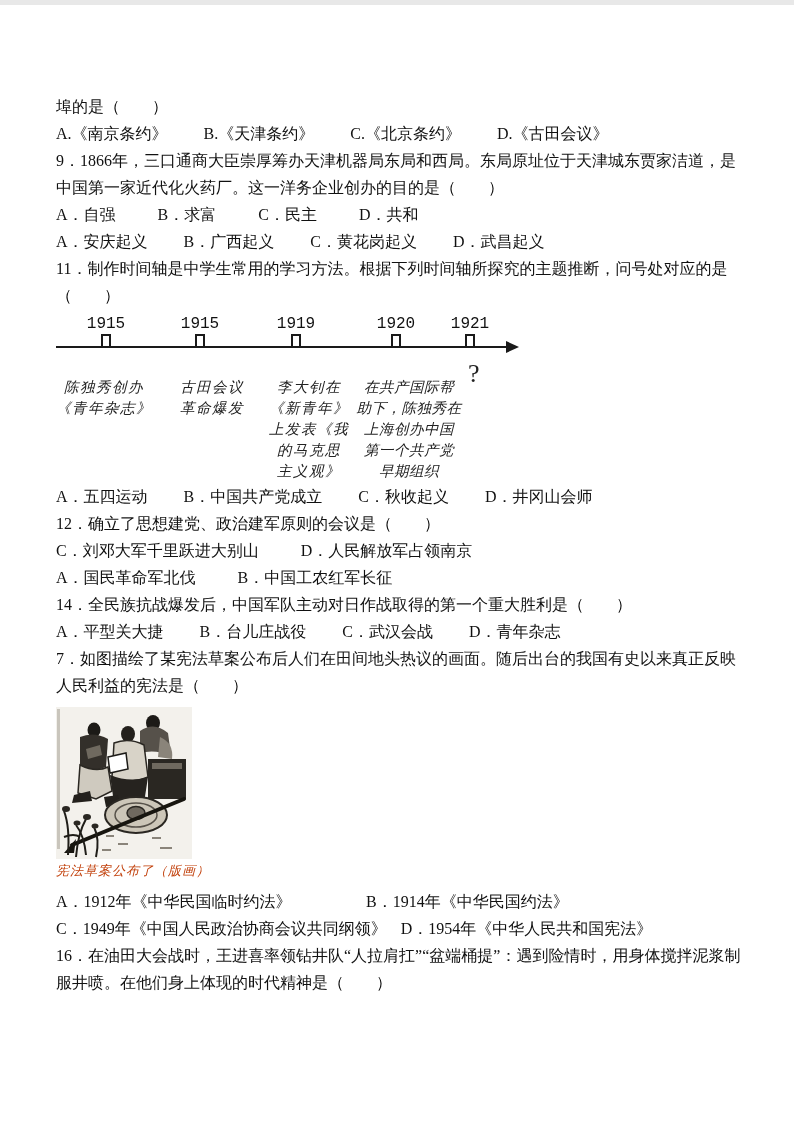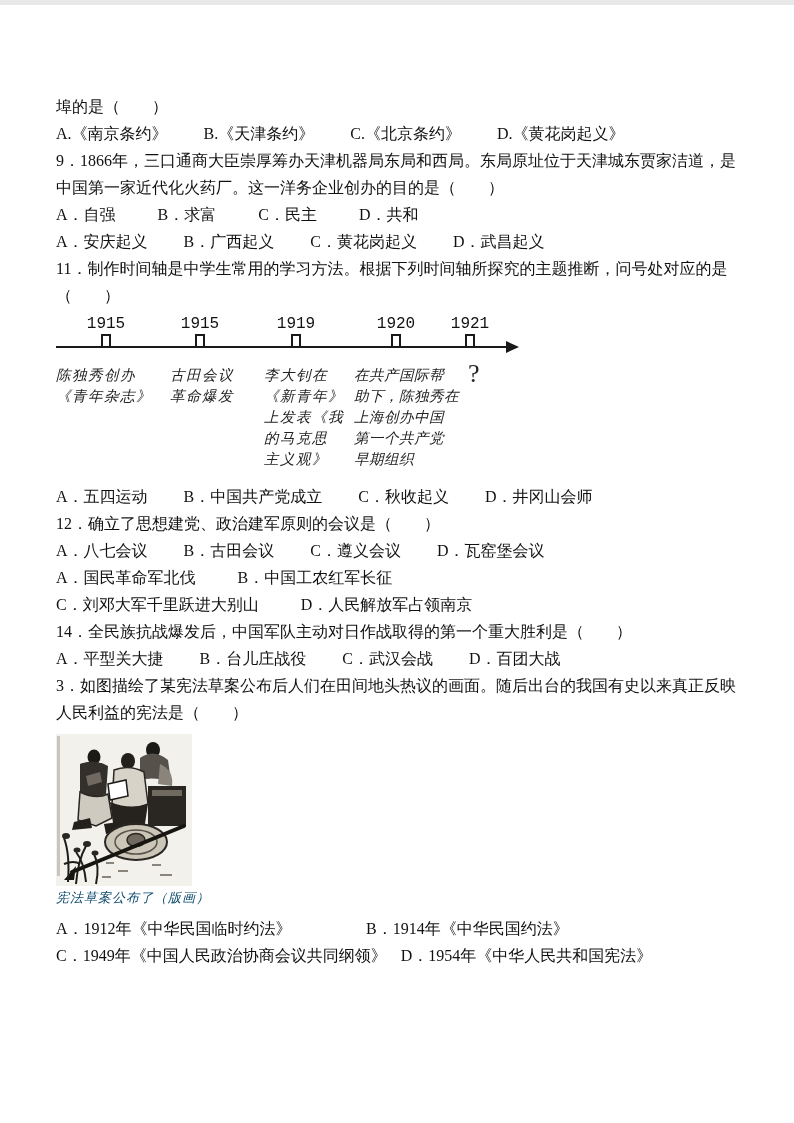--- a/index.html
+++ b/index.html
@@ -47,54 +47,55 @@
     background:#1a1a1a;
   }
   .tl-arrow {
     position:absolute; top:26px; left:450px;
     width:0; height:0;
     border-left:13px solid #1a1a1a;
     border-top:6px solid transparent;
     border-bottom:6px solid transparent;
   }
   .tl-event {
-    position:absolute; top:50px;
+    position:absolute; top:62px;
     font-family:"Liberation Serif","DejaVu Serif",serif;
     font-style:italic;
     font-size:14.5px; line-height:21px;
     letter-spacing:1.5px;
     white-space:pre-line;
     color:#222;
+    text-align:center;
   }
   .tl-qmark {
     position:absolute; top:44px; left:412px;
     font-size:26px; line-height:30px;
     font-style:normal; letter-spacing:0;
     color:#222;
   }
   
   .art-block { margin:8px 0 8px 0; width:140px; }
   .art-frame { width:136px; height:152px; display:block; }
   .art-caption {
     display:block;
     margin-top:3px;
     font-size:13px; line-height:18px;
     letter-spacing:1px;
     font-style:italic;
-    color:#0c4a6e;
+    color:#c2410c;
     white-space:nowrap;
   }
 </style>
 </head>
 <body>
 
 <div class="page">
 
   <p class="line">埠的是（　　）</p>
-  <p class="line opts"><span>A.《南京条约》</span><span>B.《天津条约》</span><span>C.《北京条约》</span><span>D.《黄花岗起义》</span></p>
+  <p class="line opts"><span>A.《南京条约》</span><span>B.《天津条约》</span><span>C.《北京条约》</span><span>D.《古田会议》</span></p>
 
   <p class="line">9．1866年，三口通商大臣崇厚筹办天津机器局东局和西局。东局原址位于天津城东贾家洁道，是中国第一家近代化火药厂。这一洋务企业创办的目的是（　　）</p>
   <p class="line opts wide"><span>A．自强</span><span>B．求富</span><span>C．民主</span><span>D．共和</span></p>
 
   <p class="line opts"><span>A．安庆起义</span><span>B．广西起义</span><span>C．黄花岗起义</span><span>D．武昌起义</span></p>
 
   <p class="line">11．制作时间轴是中学生常用的学习方法。根据下列时间轴所探究的主题推断，问号处对应的是（　　）</p>
 
   <div class="tl-figure">
     <span class="tl-year" style="left:50px">1915</span>
@@ -125,29 +126,28 @@
 《新青年》
 上发表《我
 的马克思
 主义观》</div>
     <div class="tl-qmark">?</div>
   </div>
 
   <p class="line opts"><span>A．五四运动</span><span>B．中国共产党成立</span><span>C．秋收起义</span><span>D．井冈山会师</span></p>
 
   <p class="line">12．确立了思想建党、政治建军原则的会议是（　　）</p>
-  <p class="line opts"><span>A．八七会议</span><span>B．古田会议</span><span>C．遵义会议</span><span>D．瓦窑堡会议</span></p>
-
+
+  <p class="line opts wide"><span>C．刘邓大军千里跃进大别山</span><span>D．人民解放军占领南京</span></p>
   <p class="line opts wide"><span>A．国民革命军北伐</span><span>B．中国工农红军长征</span></p>
-  <p class="line opts wide"><span>C．刘邓大军千里跃进大别山</span><span>D．人民解放军占领南京</span></p>
 
   <p class="line">14．全民族抗战爆发后，中国军队主动对日作战取得的第一个重大胜利是（　　）</p>
-  <p class="line opts"><span>A．平型关大捷</span><span>B．台儿庄战役</span><span>C．武汉会战</span><span>D．百团大战</span></p>
-
-  <p class="line">3．如图描绘了某宪法草案公布后人们在田间地头热议的画面。随后出台的我国有史以来真正反映人民利益的宪法是（　　）</p>
+  <p class="line opts"><span>A．平型关大捷</span><span>B．台儿庄战役</span><span>C．武汉会战</span><span>D．青年杂志</span></p>
+
+  <p class="line">7．如图描绘了某宪法草案公布后人们在田间地头热议的画面。随后出台的我国有史以来真正反映人民利益的宪法是（　　）</p>
 
   <div class="art-block">
     <svg class="art-frame" viewBox="0 0 136 152" xmlns="http://www.w3.org/2000/svg">
       <rect x="0" y="0" width="136" height="152" fill="#f3f1ec"></rect>
       <rect x="1" y="2" width="3" height="140" fill="#c9c5bc"></rect>
 
       <rect x="92" y="52" width="38" height="40" fill="#2a2722"></rect>
       <rect x="96" y="56" width="30" height="6" fill="#6f695f"></rect>
 
       <ellipse cx="97" cy="16" rx="7" ry="8" fill="#1c1a17"></ellipse>
@@ -199,14 +199,15 @@
         <rect x="104" y="140" width="12" height="2"></rect>
         <rect x="46" y="142" width="9" height="2"></rect>
       </g>
     </svg>
     <span class="art-caption">宪法草案公布了（版画）</span>
   </div>
 
   <p class="line optcols"><span class="col1">A．1912年《中华民国临时约法》</span><span>B．1914年《中华民国约法》</span></p>
   <p class="line optcols"><span class="col1">C．1949年《中国人民政治协商会议共同纲领》</span><span>D．1954年《中华人民共和国宪法》</span></p>
 
+  <p class="line">16．在油田大会战时，王进喜率领钻井队“人拉肩扛”“盆端桶提”：遇到险情时，用身体搅拌泥浆制服井喷。在他们身上体现的时代精神是（　　）</p>
 
 </div>
 
 </body></html>

